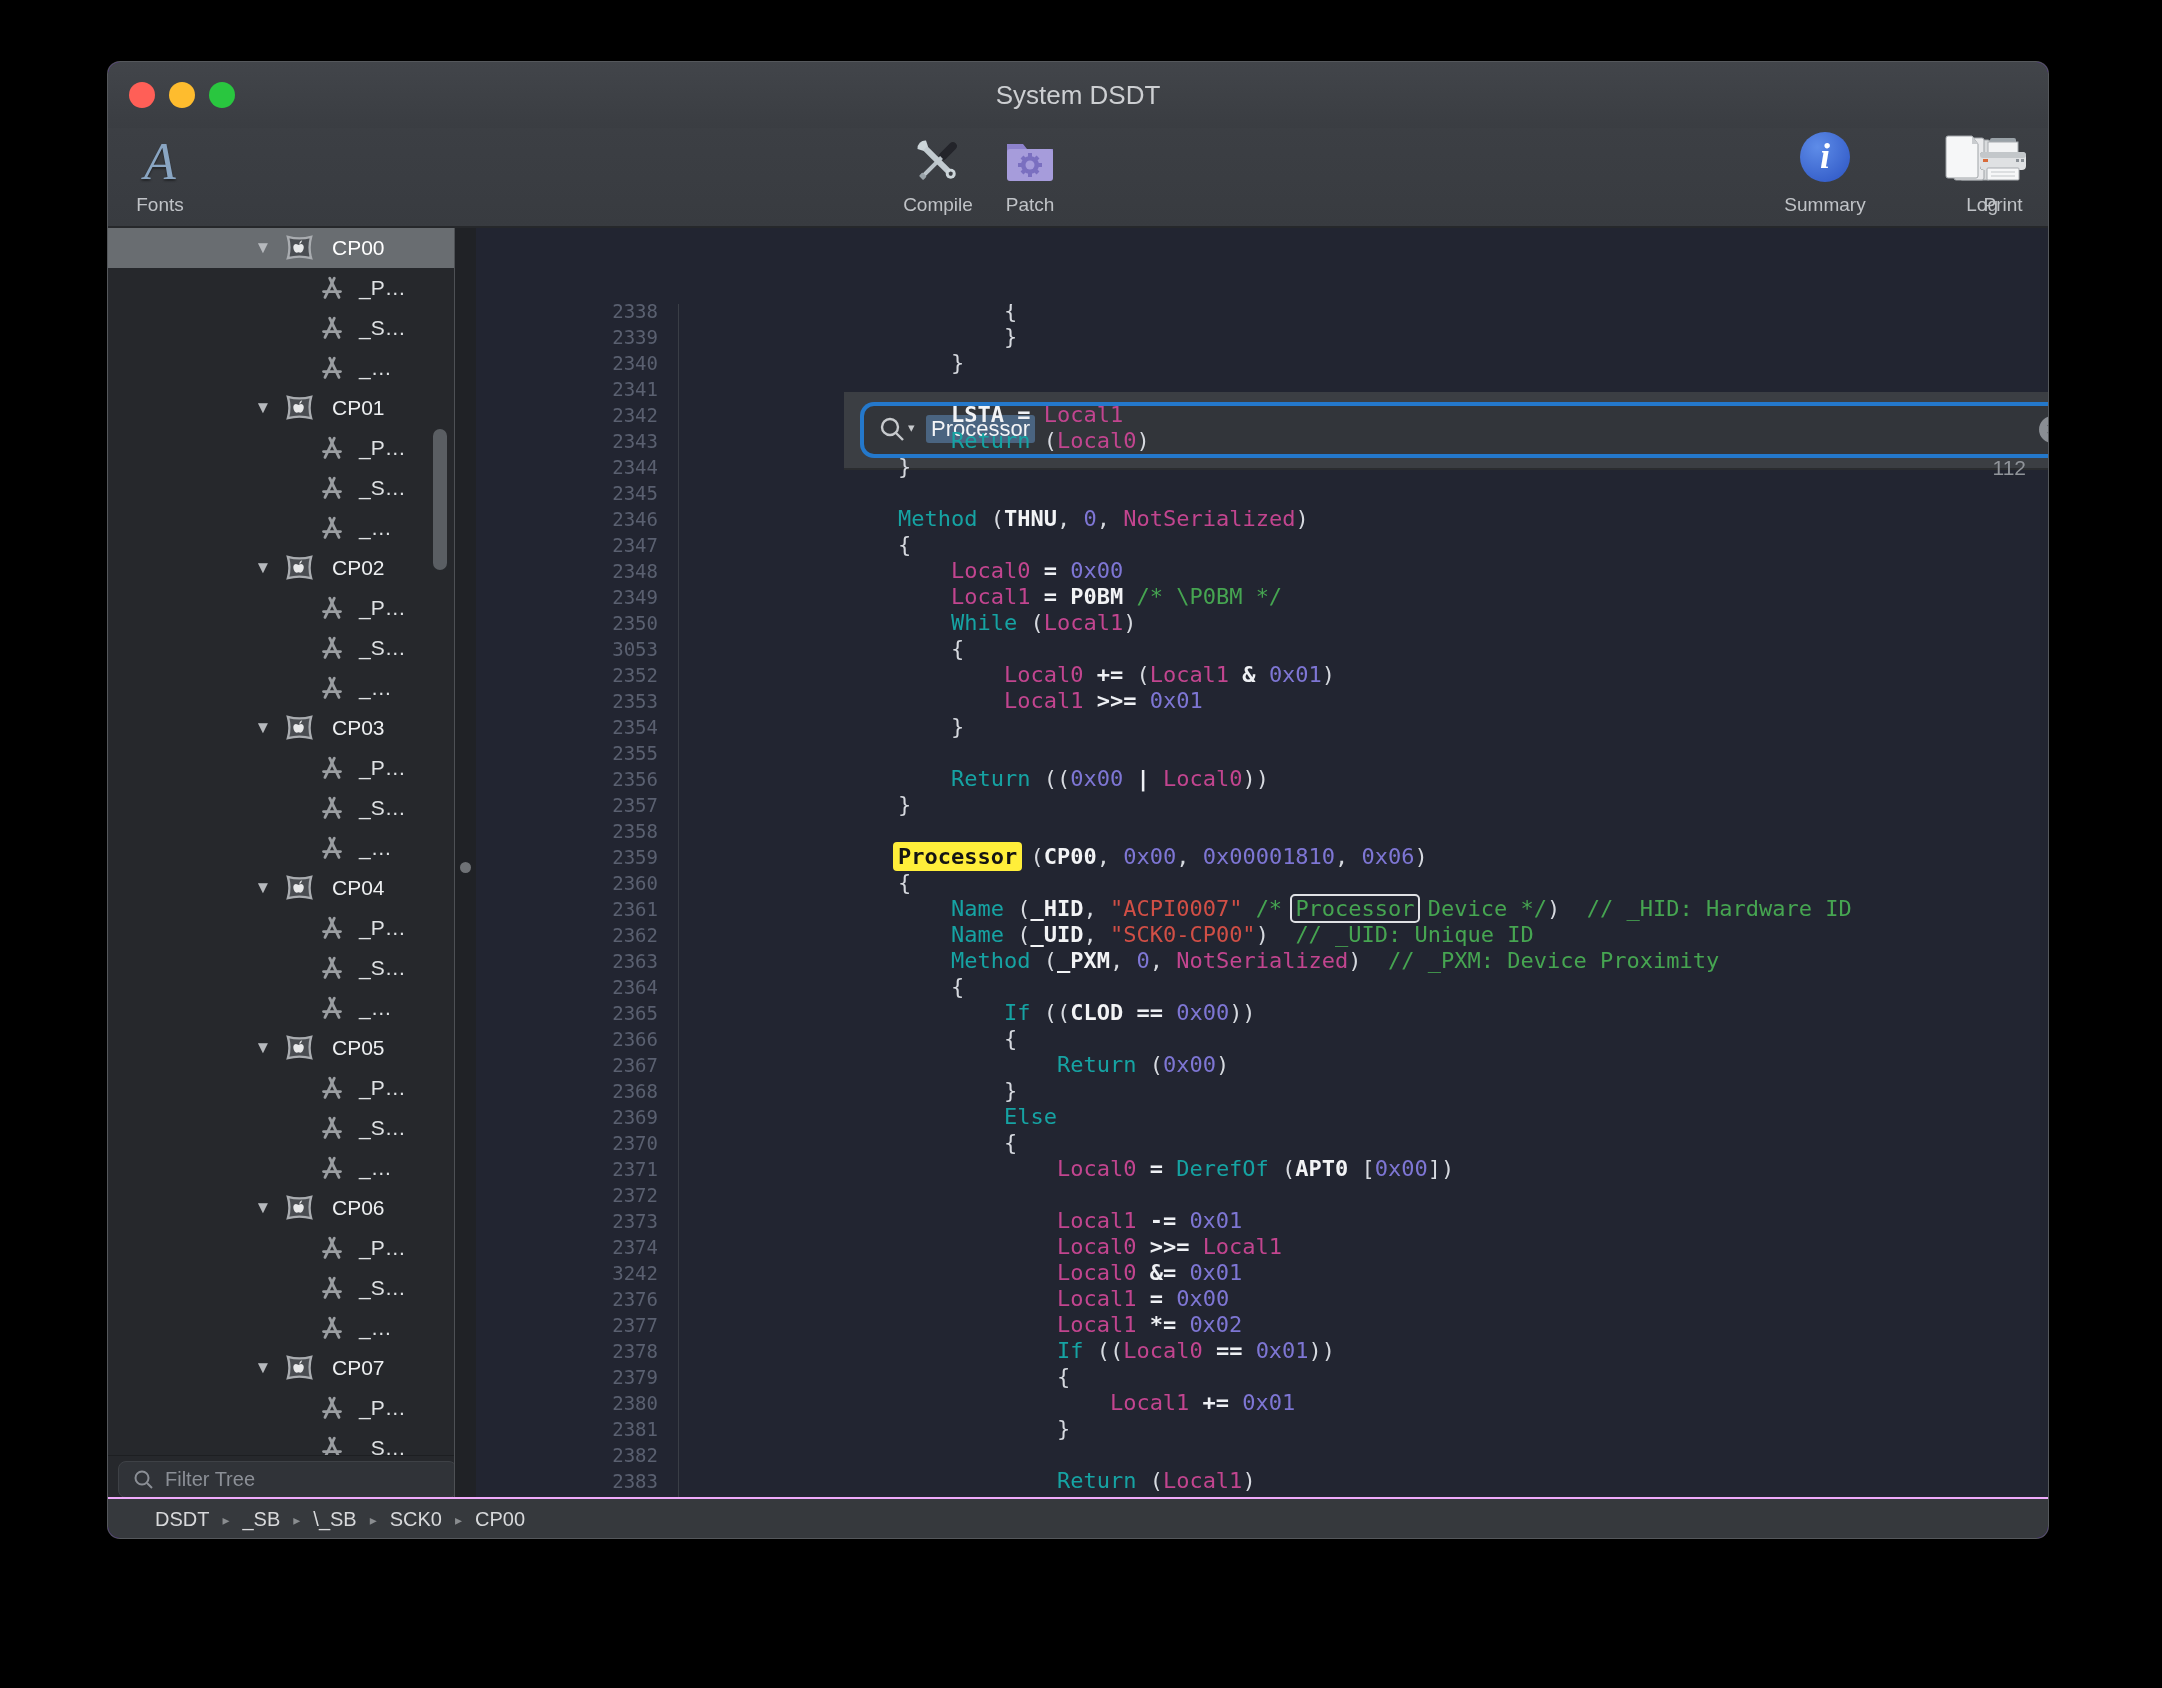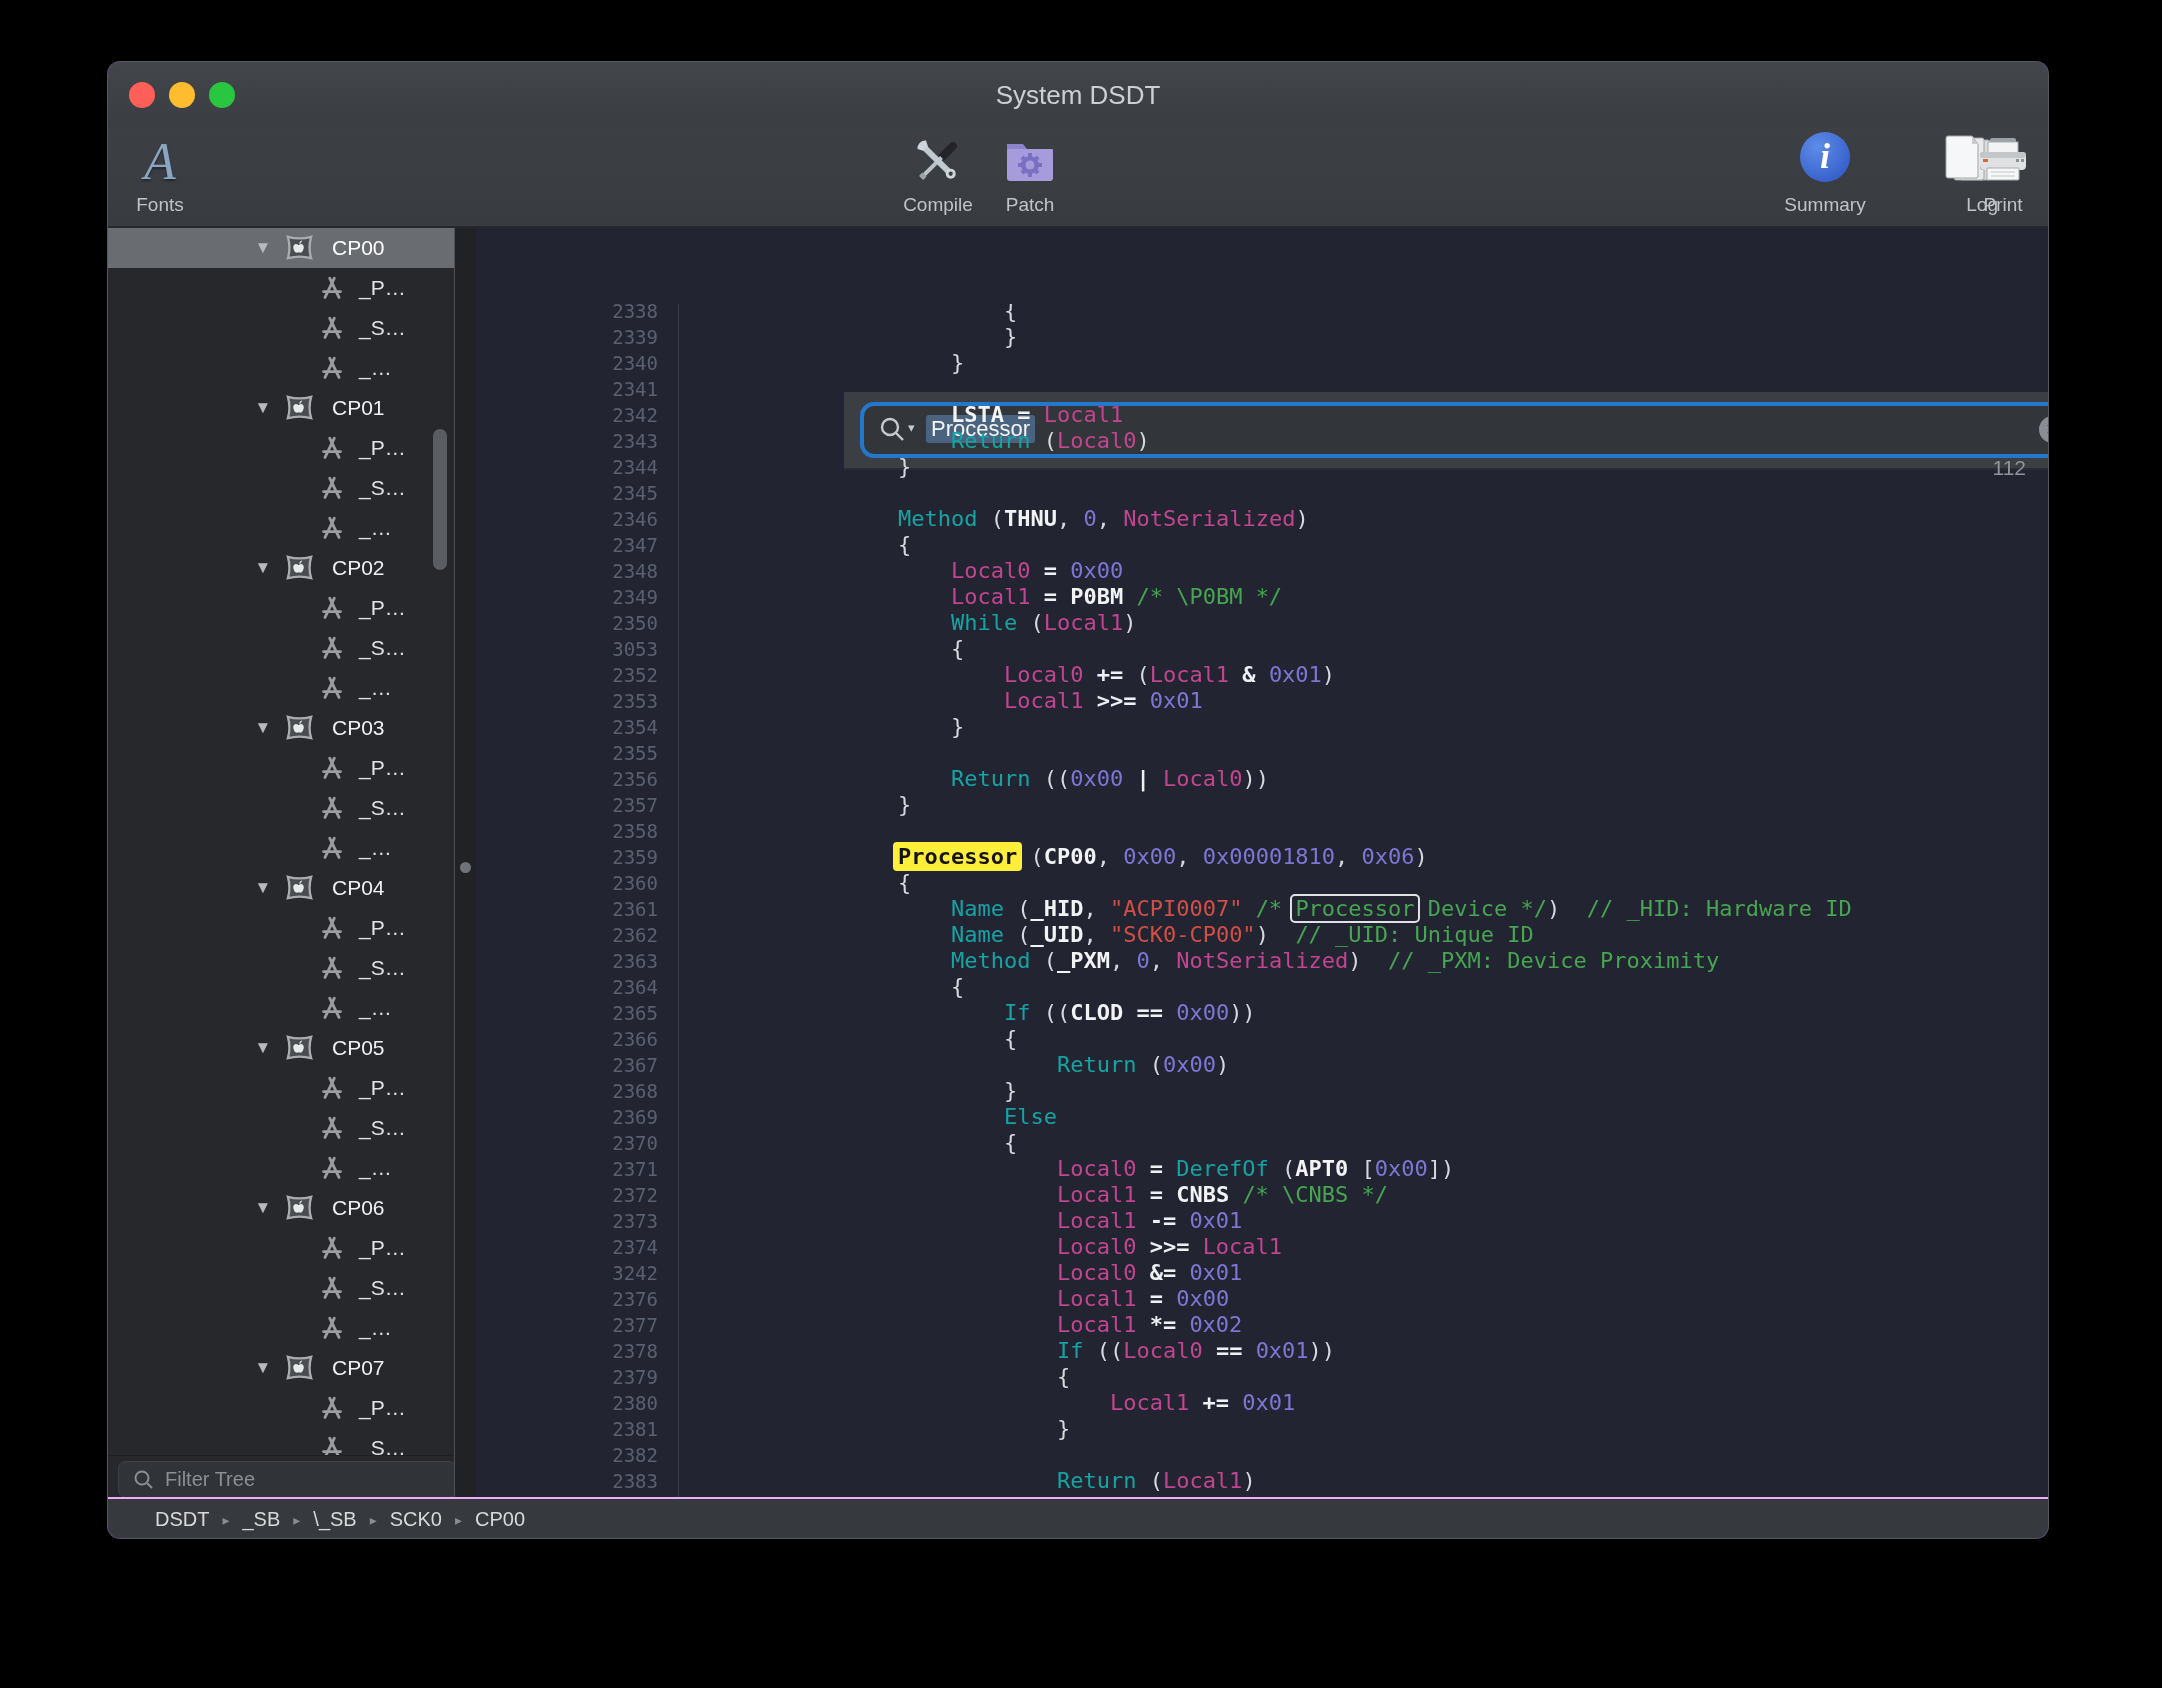--- a/index.html
+++ b/index.html
@@ -484,21 +484,21 @@
           <div class="cl"><span class="ln">2362</span><span class="lc">            <span class="tok-k">Name</span><span class="tok-p"> (</span><span class="tok-id">_UID</span><span class="tok-p">, </span><span class="tok-s">"SCK0-CP00"</span><span class="tok-p">)  </span><span class="tok-c">// _UID: Unique ID</span></span></div>
           <div class="cl"><span class="ln">2363</span><span class="lc">            <span class="tok-k">Method</span><span class="tok-p"> (</span><span class="tok-id">_PXM</span><span class="tok-p">, </span><span class="tok-n">0</span><span class="tok-p">, </span><span class="tok-loc">NotSerialized</span><span class="tok-p">)  </span><span class="tok-c">// _PXM: Device Proximity</span></span></div>
           <div class="cl"><span class="ln">2364</span><span class="lc">            <span class="tok-p">{</span></span></div>
           <div class="cl"><span class="ln">2365</span><span class="lc">                <span class="tok-k">If</span><span class="tok-p"> ((</span><span class="tok-id">CLOD</span><span class="tok-op"> == </span><span class="tok-n">0x00</span><span class="tok-p">))</span></span></div>
           <div class="cl"><span class="ln">2366</span><span class="lc">                <span class="tok-p">{</span></span></div>
           <div class="cl"><span class="ln">2367</span><span class="lc">                    <span class="tok-k">Return</span><span class="tok-p"> (</span><span class="tok-n">0x00</span><span class="tok-p">)</span></span></div>
           <div class="cl"><span class="ln">2368</span><span class="lc">                <span class="tok-p">}</span></span></div>
           <div class="cl"><span class="ln">2369</span><span class="lc">                <span class="tok-k">Else</span></span></div>
           <div class="cl"><span class="ln">2370</span><span class="lc">                <span class="tok-p">{</span></span></div>
           <div class="cl"><span class="ln">2371</span><span class="lc">                    <span class="tok-loc">Local0</span><span class="tok-op"> = </span><span class="tok-k">DerefOf</span><span class="tok-p"> (</span><span class="tok-id">APT0</span><span class="tok-p"> [</span><span class="tok-n">0x00</span><span class="tok-p">])</span></span></div>
-          <div class="cl"><span class="ln">2372</span><span class="lc">                    <span class="tok-loc">Local1</span><span class="tok-op"> = </span><span class="tok-id">CNBS</span><span class="tok-p"> </span><span class="tok-c">/* \CNBS */</span></span></div>
+          <div class="cl"><span class="ln">2372</span></div>
           <div class="cl"><span class="ln">2373</span><span class="lc">                    <span class="tok-loc">Local1</span><span class="tok-op"> -= </span><span class="tok-n">0x01</span></span></div>
           <div class="cl"><span class="ln">2374</span><span class="lc">                    <span class="tok-loc">Local0</span><span class="tok-op"> &gt;&gt;= </span><span class="tok-loc">Local1</span></span></div>
           <div class="cl"><span class="ln">3242</span><span class="lc">                    <span class="tok-loc">Local0</span><span class="tok-op"> &amp;= </span><span class="tok-n">0x01</span></span></div>
           <div class="cl"><span class="ln">2376</span><span class="lc">                    <span class="tok-loc">Local1</span><span class="tok-op"> = </span><span class="tok-n">0x00</span></span></div>
           <div class="cl"><span class="ln">2377</span><span class="lc">                    <span class="tok-loc">Local1</span><span class="tok-op"> *= </span><span class="tok-n">0x02</span></span></div>
           <div class="cl"><span class="ln">2378</span><span class="lc">                    <span class="tok-k">If</span><span class="tok-p"> ((</span><span class="tok-loc">Local0</span><span class="tok-op"> == </span><span class="tok-n">0x01</span><span class="tok-p">))</span></span></div>
           <div class="cl"><span class="ln">2379</span><span class="lc">                    <span class="tok-p">{</span></span></div>
           <div class="cl"><span class="ln">2380</span><span class="lc">                        <span class="tok-loc">Local1</span><span class="tok-op"> += </span><span class="tok-n">0x01</span></span></div>
           <div class="cl"><span class="ln">2381</span><span class="lc">                    <span class="tok-p">}</span></span></div>
           <div class="cl"><span class="ln">2382</span><span class="lc"></span></div>

